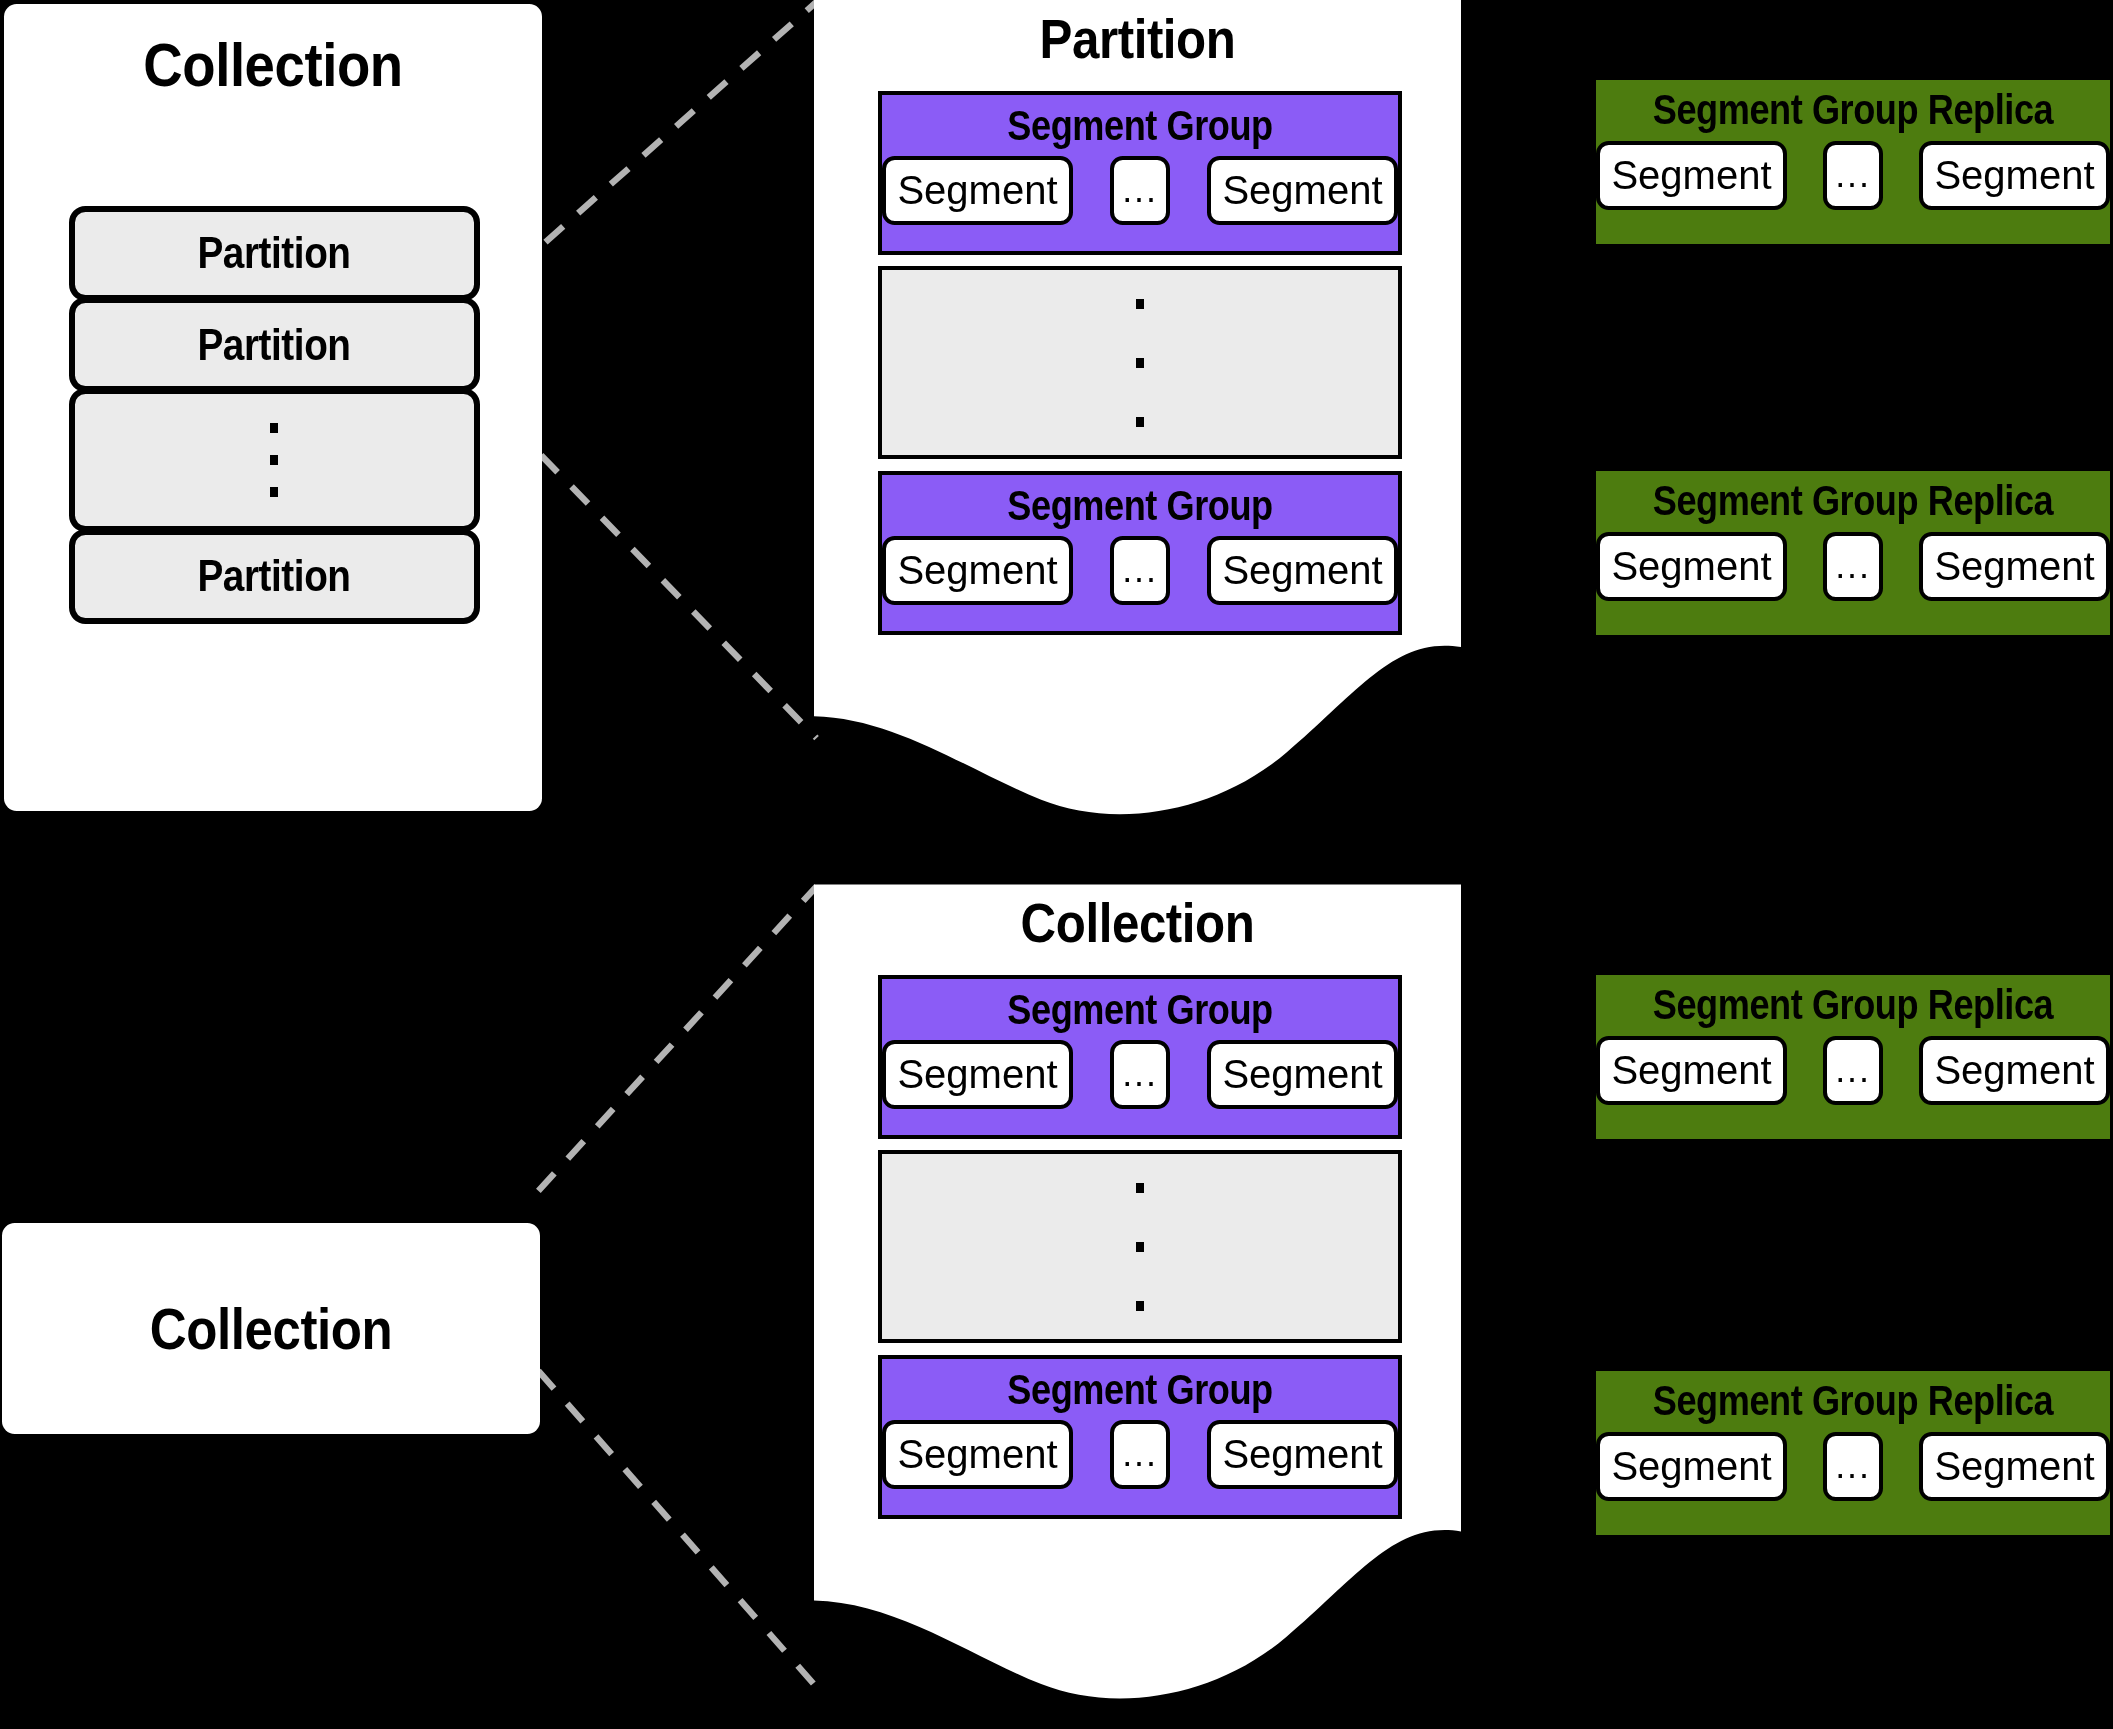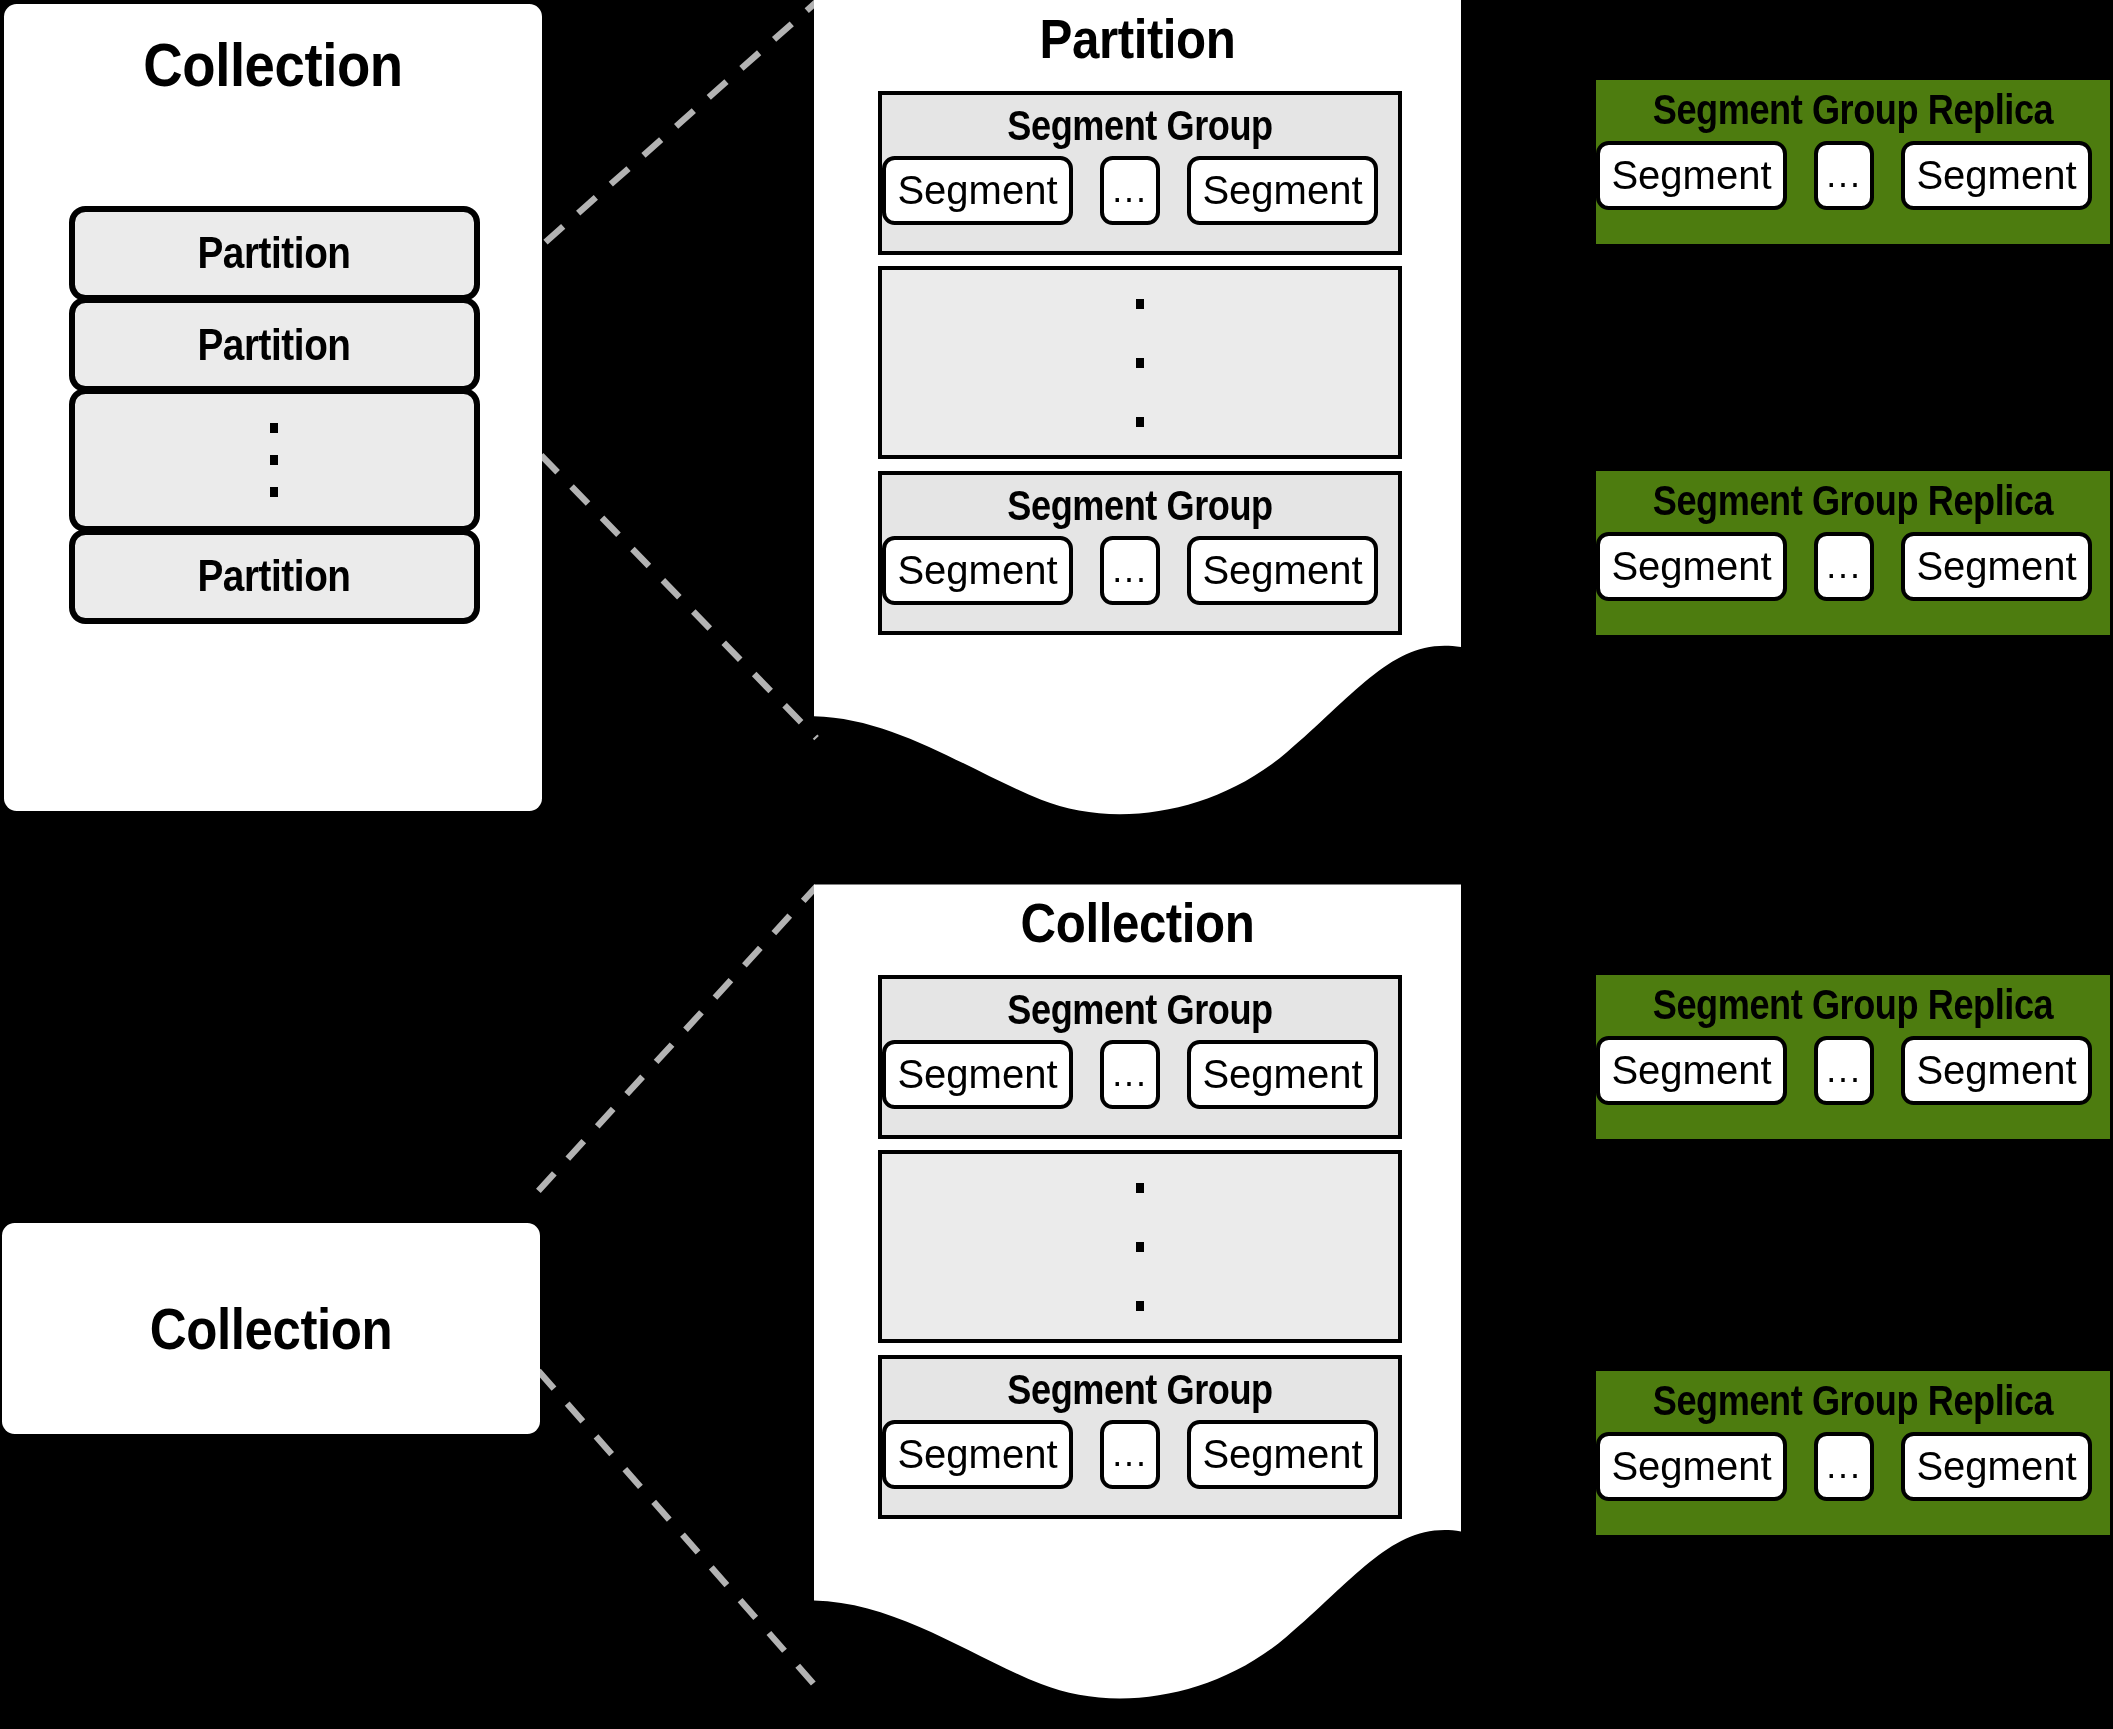--- a/index.html
+++ b/index.html
@@ -84,39 +84,39 @@
     display: block;
     width: 8.2px;
     height: 10px;
     background: #000;
   }
 
   
   .seg-group {
     position: absolute;
     box-sizing: border-box;
-    background: #e5e5e5;
+    background: #8b5cf6;
     border: 4.5px solid #000000;
   }
   .seg-group-title {
     text-align: center;
     color: #000;
     font-weight: bold;
     font-size: 42px;
     transform: scaleX(0.86);
     letter-spacing: -0.5px;
     margin-top: 7.3px;
     margin-bottom: 5.5px;
     white-space: nowrap;
   }
   .seg-row {
     display: flex;
     align-items: center;
-    justify-content: flex-start;
-    gap: 27px;
+    justify-content: space-between;
+    gap: 8px;
   }
   .seg {
     box-sizing: border-box;
     background: #ffffff;
     border: 4.5px solid #000000;
     border-radius: 12.7px;
     height: 69px;
     display: flex;
     align-items: center;
     justify-content: center;

